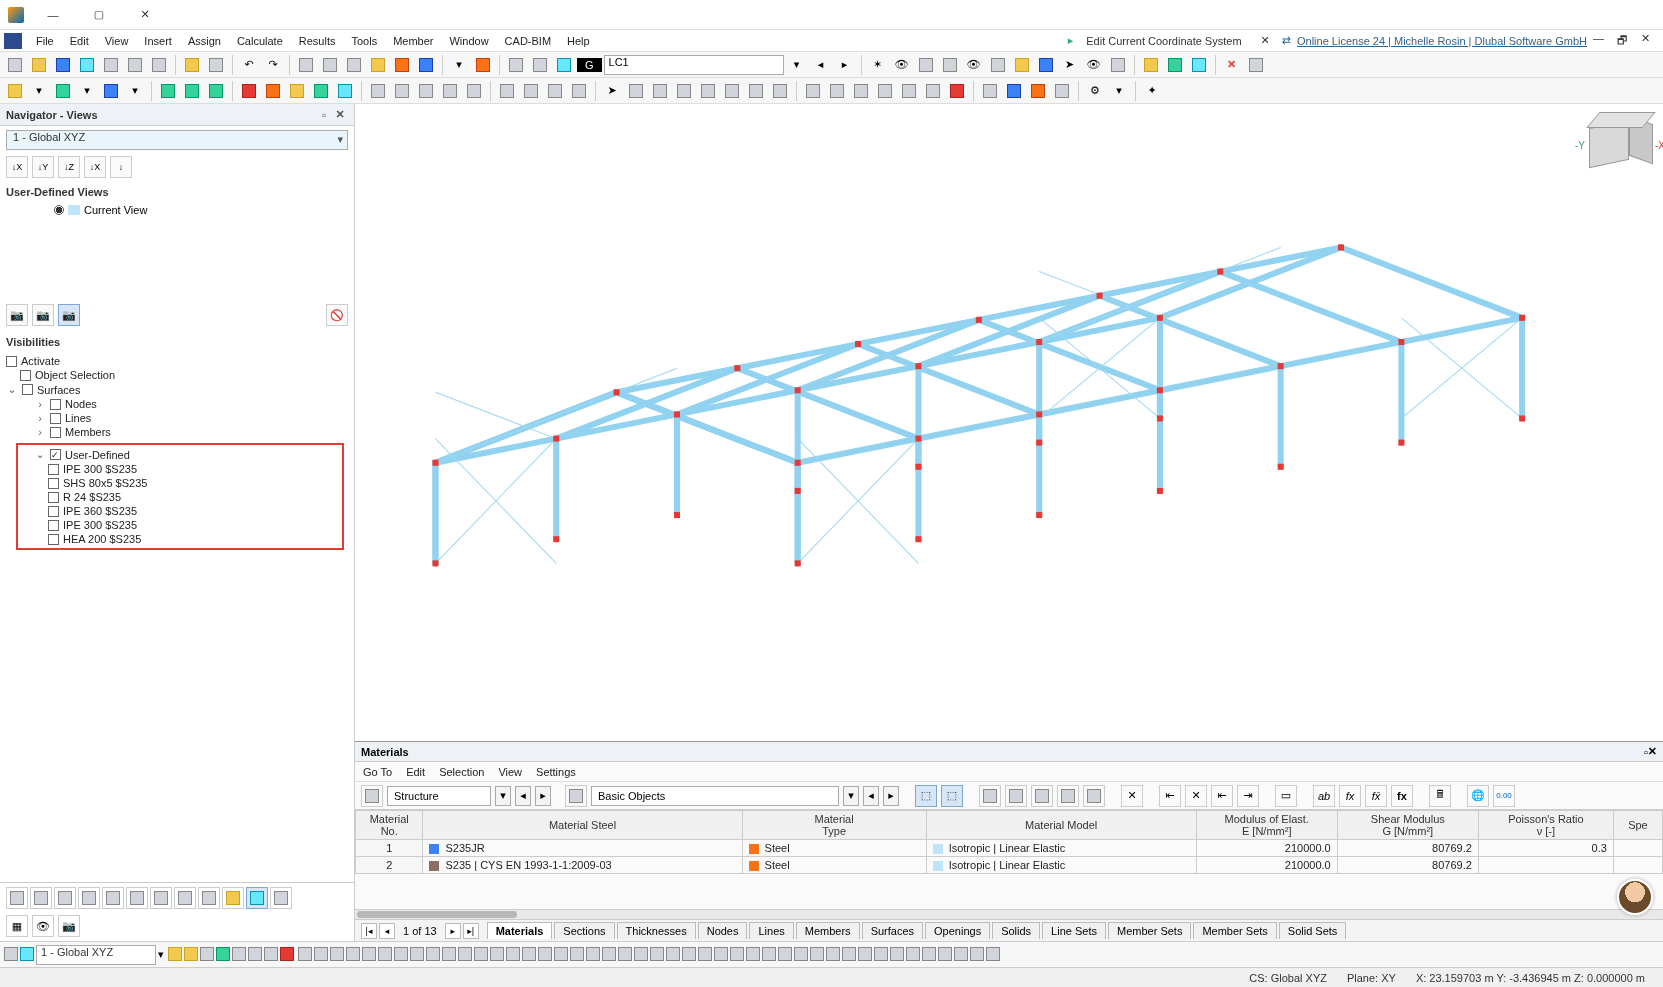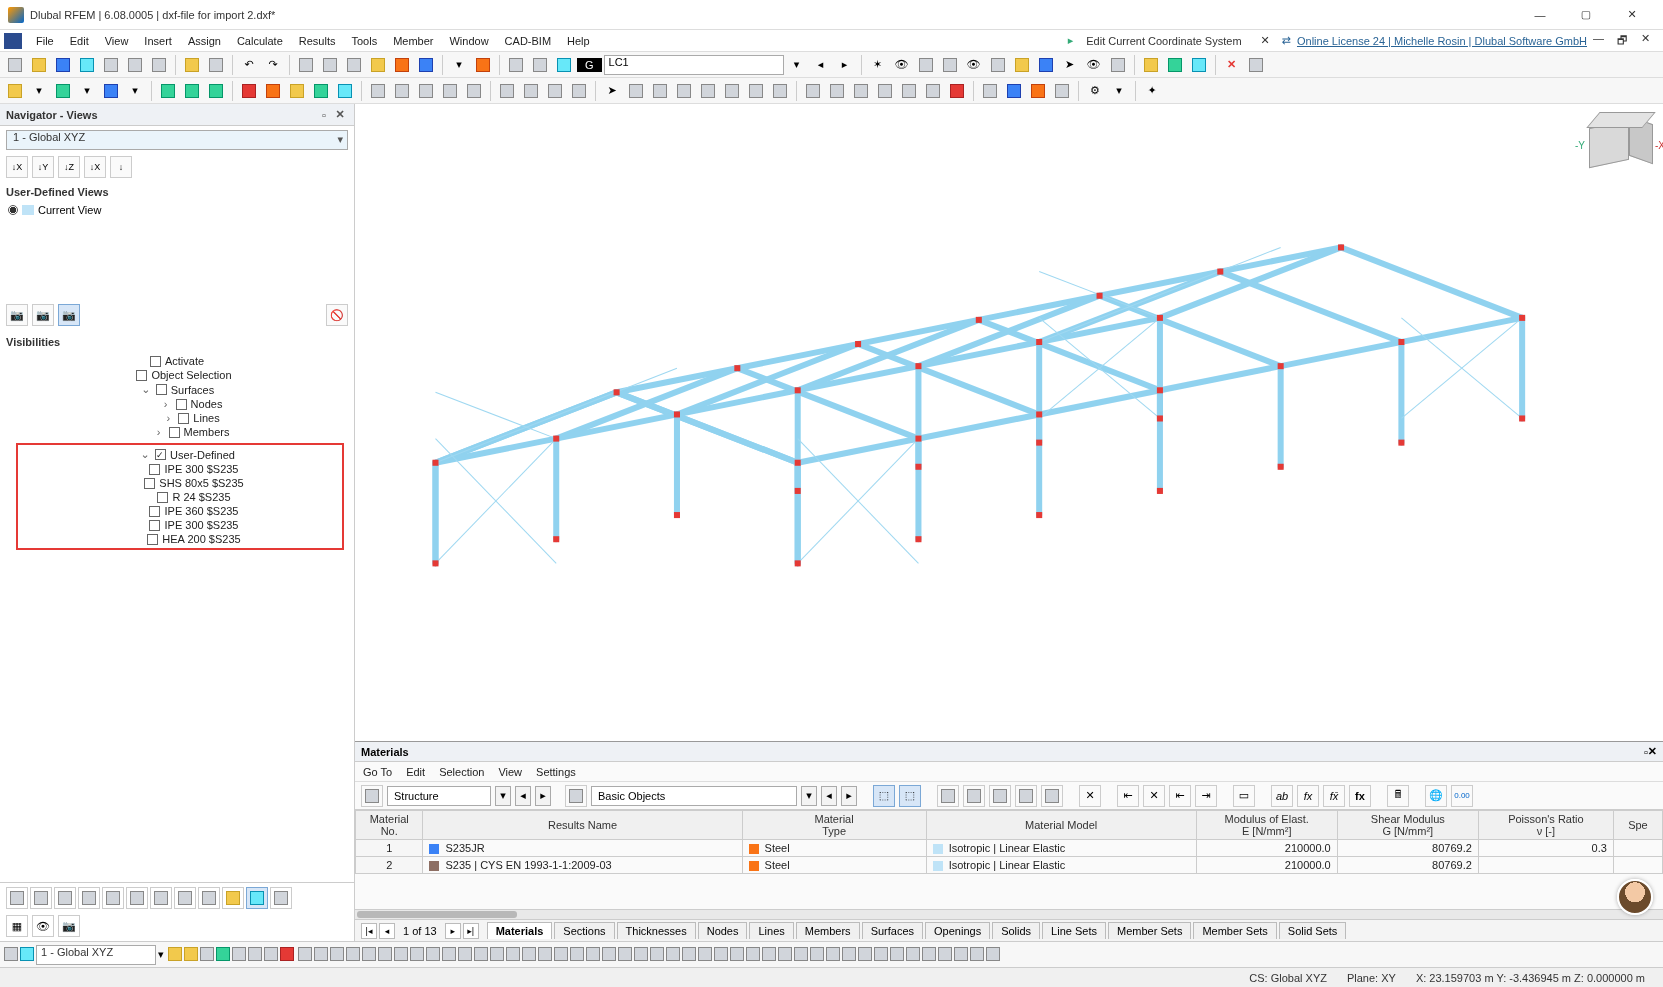--- a/index.html
+++ b/index.html
@@ -25,29 +25,29 @@
 .main-row { flex: 1; display: flex; min-height: 0; }
 .nav-panel { width: 355px; background: #fff; border-right: 1px solid #ccc; display: flex; flex-direction: column; }
 .panel-header { height: 22px; background: #eef1f5; display: flex; align-items: center; padding: 0 6px; font-weight: 600; color: #333; border-bottom: 1px solid #ccc; }
 .panel-header .hspacer { flex: 1; }
 .panel-header .hbtn { width: 16px; height: 16px; display: flex; align-items: center; justify-content: center; cursor: pointer; color: #555; }
 .nav-combo { margin: 4px 6px; height: 20px; border: 1px solid #aaa; background: #eaf4fb; padding: 0 18px 0 6px; color: #333; position: relative; }
 .nav-combo::after { content: "▾"; position: absolute; right: 4px; top: 2px; color: #555; }
 .axis-btns { display: flex; gap: 4px; margin: 2px 6px 4px; }
 .axis-btns .ab { width: 22px; height: 22px; border: 1px solid #ccc; background: #fafafa; display: flex; align-items: center; justify-content: center; font-size: 9px; cursor: pointer; }
 .section-title { padding: 4px 6px; font-weight: 600; color: #333; }
-.radio-row { display: flex; align-items: center; gap: 4px; padding: 2px 8px; }
+.radio-row { display: flex; align-items: center; gap: 4px; padding: 2px 8px; margin-left: 46px; }
 .radio-row .dot { width: 10px; height: 10px; border: 1px solid #555; border-radius: 50%; background: radial-gradient(#333 0 3px, #fff 3px); }
 .radio-row .sw { width: 12px; height: 10px; background: #bfe3f7; }
 .vis-toolbar { display: flex; align-items: center; gap: 4px; margin: 86px 6px 6px; }
 .vis-toolbar .vbtn { width: 22px; height: 22px; border: 1px solid #ccc; background: #fafafa; display: flex; align-items: center; justify-content: center; cursor: pointer; }
 .vis-toolbar .vbtn.active { background: #d7e6f7; border-color: #7ba8d6; }
 .vis-toolbar .spacer { flex: 1; }
 .tree { padding: 2px 6px; flex: 1; overflow: auto; }
-.tree-row { display: flex; align-items: center; gap: 4px; padding: 1px 0; color: #222; justify-content: center; }
+.tree-row { display: flex; align-items: center; gap: 4px; padding: 1px 0; color: #222; }
 .tree-row .exp { width: 12px; text-align: center; color: #666; cursor: pointer; }
 .tree-row .cb { width: 11px; height: 11px; border: 1px solid #666; background: #fff; display: inline-block; }
 .tree-row .cb.checked::after { content: "✓"; font-size: 9px; color: #222; position: relative; top: -2px; left: 0; }
 .tree-row.d1 { padding-left: 14px; }
 .tree-row.d2 { padding-left: 28px; }
 .red-box { border: 2px solid #e53935; margin: 4px 4px 4px 10px; padding: 2px 2px 2px 2px; }
 .nav-bottom-tools { display: flex; align-items: center; gap: 2px; padding: 4px 6px; border-top: 1px solid #ccc; flex-wrap: wrap; }
 .nav-bottom-tools .nbtn { width: 22px; height: 22px; border: 1px solid #ccc; display: flex; align-items: center; justify-content: center; cursor: pointer; }
 .nav-bottom-tools .nbtn.active { background: #d7e6f7; border-color: #7ba8d6; }
 .nav-bottom-tools .row2 { width: 100%; display: flex; gap: 4px; margin-top: 4px; }
@@ -94,21 +94,20 @@
 .i-gry { background: #d1d5db; border: 1px solid #888; }
 .i-red { background: #e53935; border: 1px solid #a22; }
 .i-cyn { background: #67e8f9; border: 1px solid #0891b2; }
 .i-org { background: #f97316; border: 1px solid #c2410c; }
 </style>
 </head>
 <body>
 
 <div class="titlebar">
   <span class="app-icon"></span>
-  <span class="title">Dlubal RFEM | 6.08.0005 | dxf-file for import 2.dxf*</span>
   <span class="win-btn">—</span>
   <span class="win-btn">▢</span>
   <span class="win-btn">✕</span>
 </div>
 
 <div class="menubar">
   <span class="app-badge"></span>
   <span class="menu-item">File</span>
   <span class="menu-item">Edit</span>
   <span class="menu-item">View</span>
@@ -617,21 +616,21 @@
         <div class="combo" style="width:104px">
             <span>Structure</span>
           </div>
         <span class="nav">▾</span>
         <span class="nav">◂</span>
         <span class="nav">▸</span>
         <span style="width:6px"></span>
         <span class="mbtn">
             <span class="ico i-gry"></span>
           </span>
-        <div class="combo" style="width:206px">
+        <div class="combo" style="width:248px">
             <span>Basic Objects</span>
           </div>
         <span class="nav">▾</span>
         <span class="nav">◂</span>
         <span class="nav">▸</span>
         <span style="width:8px"></span>
         <span class="mbtn" style="background:#d7e6f7;border-color:#7ba8d6;">⬚</span>
         <span class="mbtn" style="background:#d7e6f7;border-color:#7ba8d6;">⬚</span>
         <span style="width:8px"></span>
         <span class="mbtn">
@@ -676,21 +675,21 @@
         <span style="width:8px"></span>
         <span class="mbtn">🌐</span>
         <span class="mbtn" style="font-size:8px;color:#06c;">0.00</span>
       </div>
       <div class="mat-table">
         <table>
           <thead>
             <tr>
               <th style="width:55px"><span style="white-space:pre-line">Material
 No.</span></th>
-              <th style="width:260px"><span>Results Name</span></th>
+              <th style="width:260px"><span>Material Steel</span></th>
               <th style="width:150px"><span style="white-space:pre-line">Material
 Type</span></th>
               <th style="width:220px"><span>Material Model</span></th>
               <th style="width:115px"><span style="white-space:pre-line">Modulus of Elast.
 E [N/mm²]</span></th>
               <th style="width:115px"><span style="white-space:pre-line">Shear Modulus
 G [N/mm²]</span></th>
               <th style="width:110px"><span style="white-space:pre-line">Poisson's Ratio
 ν [-]</span></th>
               <th style="width:40px"><span>Spe</span></th>

